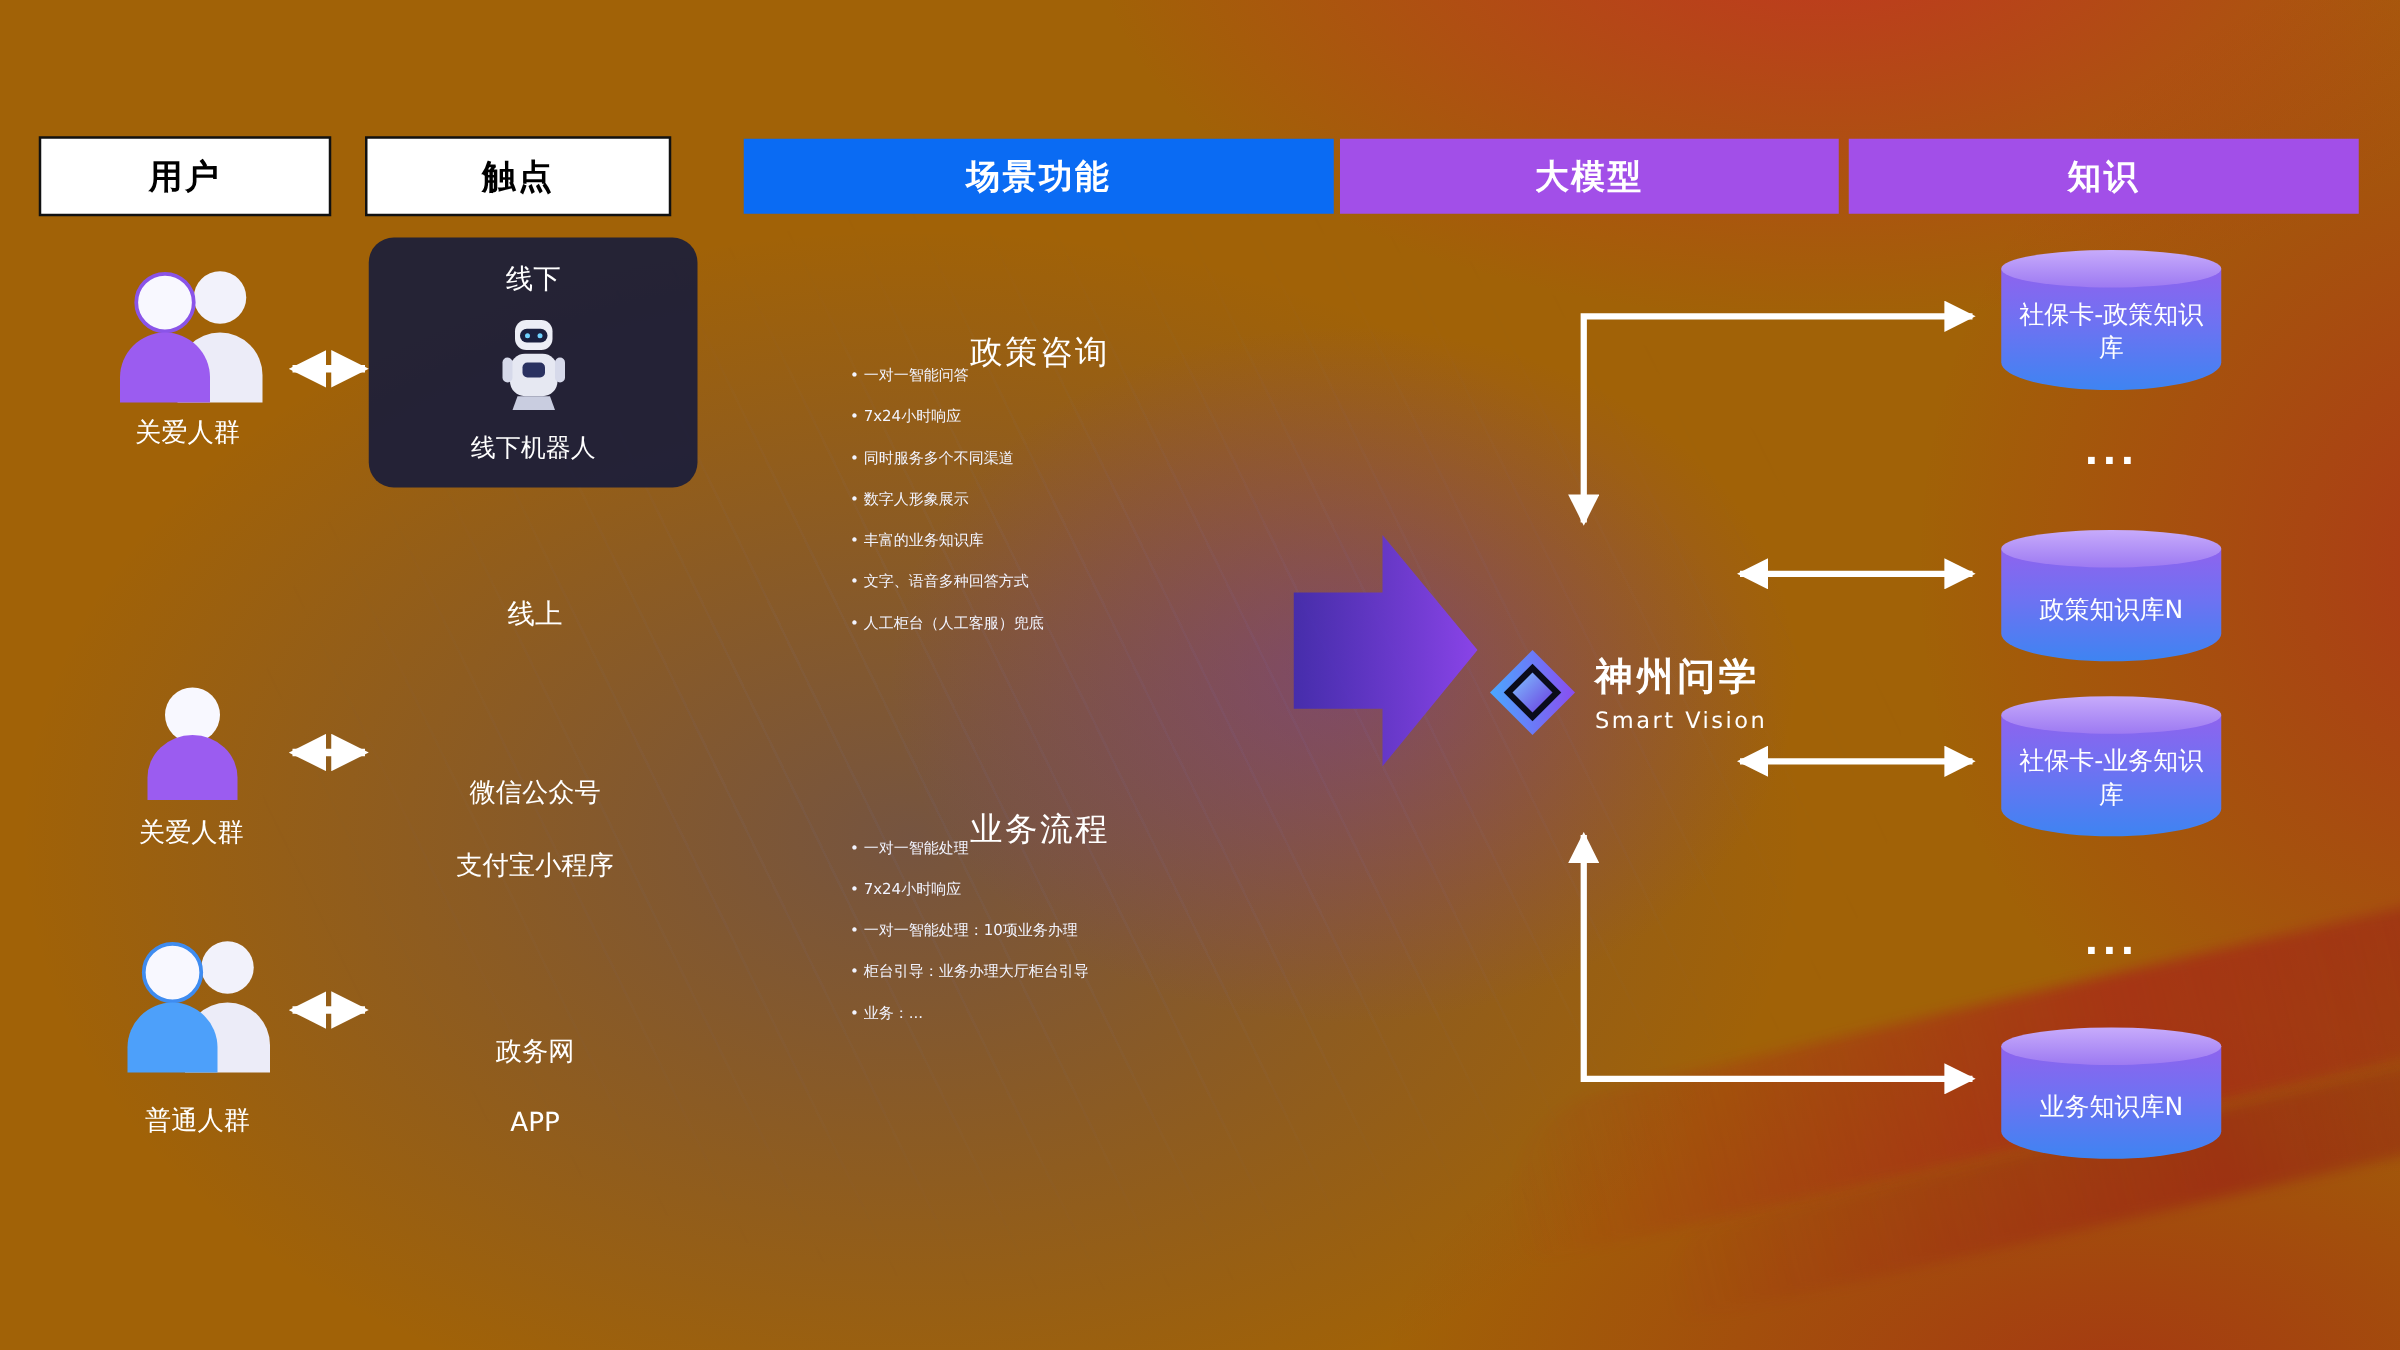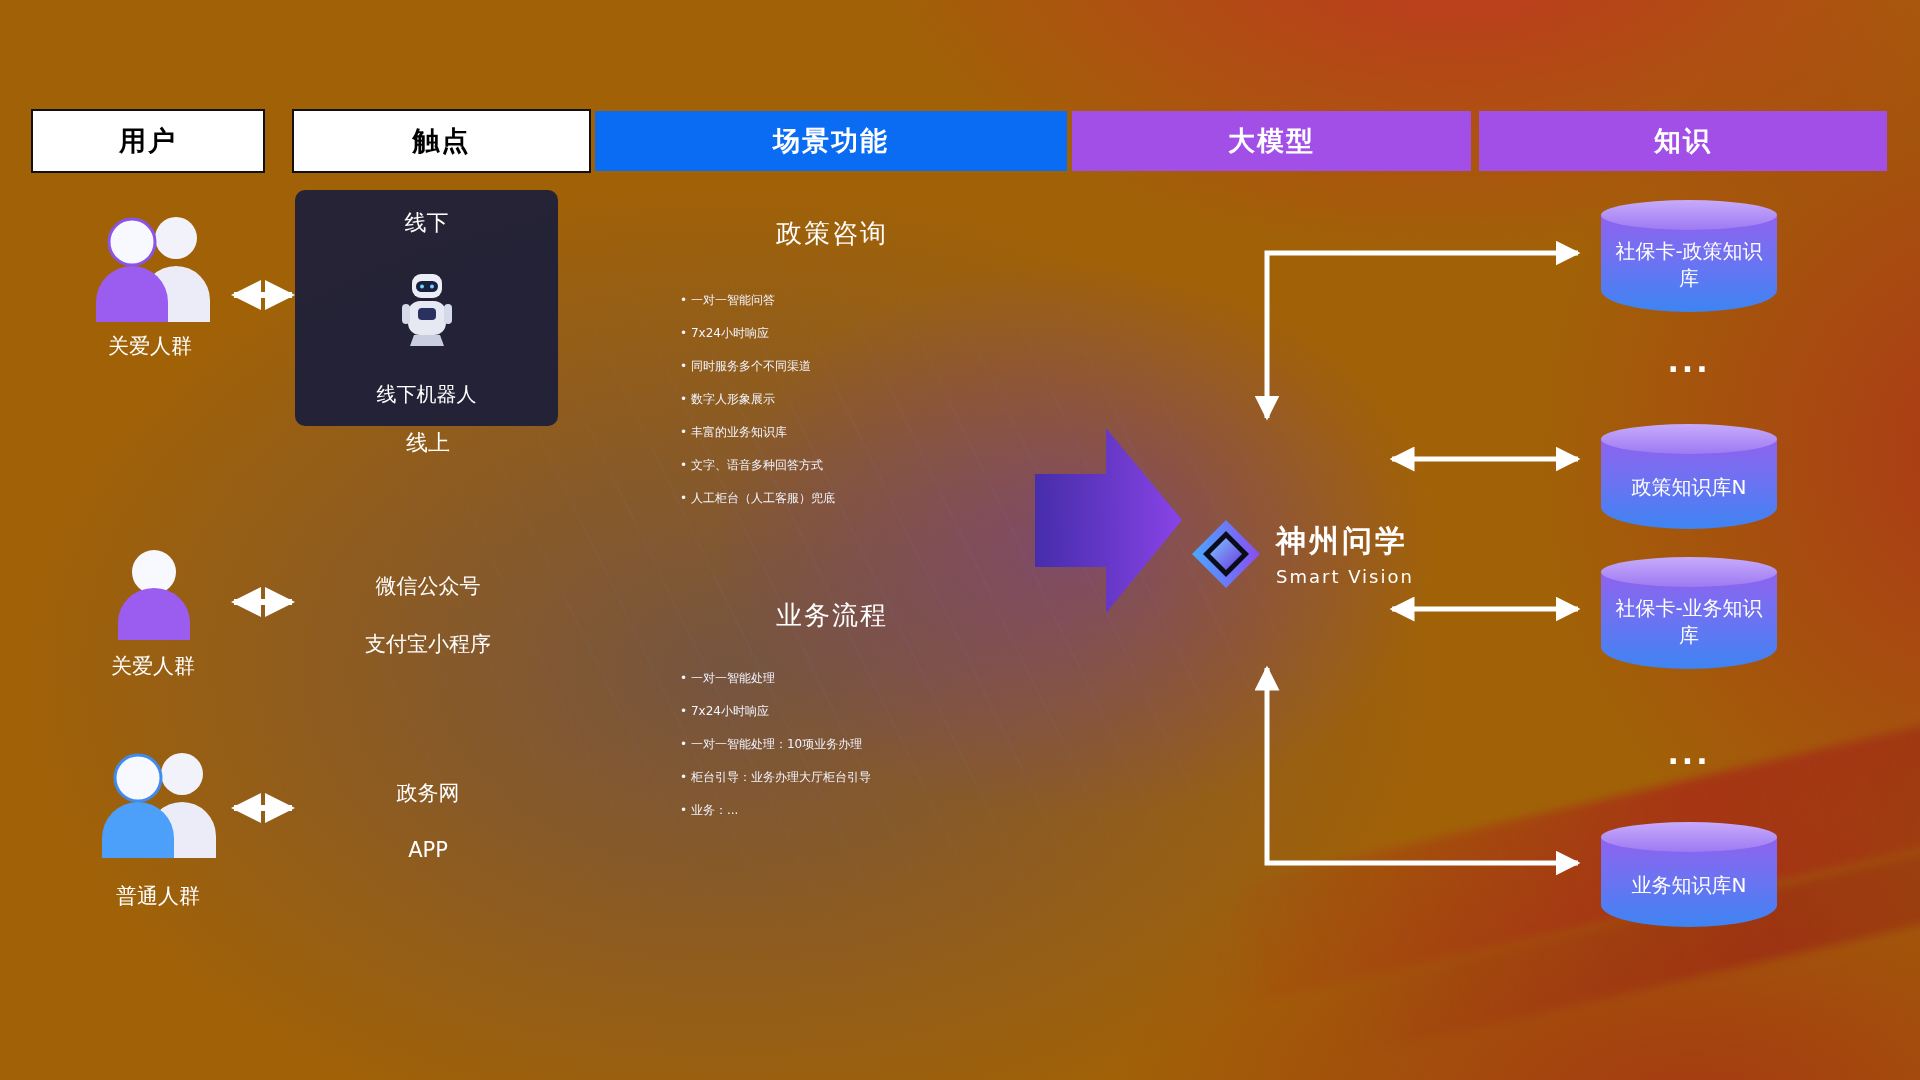--- a/index.html
+++ b/index.html
@@ -24,24 +24,24 @@
               background:linear-gradient(90deg, rgba(120,10,20,0) 0%, rgba(150,15,25,.45) 60%, rgba(110,8,18,.2) 100%);
               border-radius:80px 20px 80px 20px; transform:rotate(-13deg); filter:blur(5px); }
   
   .hdr { position:absolute; top:111px; height:60px; display:flex; align-items:center; justify-content:center;
          font-size:27px; font-weight:bold; letter-spacing:2px; }
   .hdr-white  { background:#ffffff; color:#000; box-shadow:0 0 0 2px #111; }
   .hdr-blue   { background:#0a6bf3; color:#fff; }
   .hdr-purple { background:#a24fe8; color:#fff; }
   
   .lbl { position:absolute; font-size:21px; color:#fff; white-space:nowrap; }
-  .center { transform:translateX(-50%); text-align:right; }
-  
-  .offline-box { position:absolute; left:295px; top:190px; width:263px; height:236px;
-                 background:rgba(26,29,58,.92); border-radius:10px;
+  .center { transform:translateX(-50%); text-align:right;margin-top:48px; }
+  
+  .offline-box { position:absolute; left:295px; top:190px; width:263px; height:200px;
+                 background:rgba(26,29,58,.92); border-radius:20px;
                  display:flex; flex-direction:column; align-items:center; justify-content:space-between;
                  padding:18px 0; box-sizing:border-box; }
   .offline-box .t { font-size:22px; }
   
   .scene-title { position:absolute; font-size:26px; letter-spacing:2px; }
   .bullets { position:absolute; display:flex; flex-direction:column; gap:12px; }
   .bullet { font-size:12px; line-height:21px; color:#f2f4ff; }
   .bullet::before { content:"• "; color:#f2f4ff; }
   
   .logo-wrap { position:absolute; left:1190px; top:478px; display:flex; align-items:center; gap:14px;margin-top:40px; }
@@ -70,21 +70,21 @@
   <div class="bg bg-red-top"></div>
   <div class="bg bg-red-right"></div>
   <div class="bg bg-red-bottom"></div>
   <div class="bg bg-blue"></div>
   <div class="bg bg-purple"></div>
   <div class="bg bg-streaks"></div>
   <div class="swoosh-a"></div>
   <div class="swoosh-b"></div>
 
   <div class="hdr hdr-white" style="left:33px;   width:230px;">用户</div>
-  <div class="hdr hdr-white" style="left:294px;  width:295px;">触点</div>
+  <div class="hdr hdr-white" style="left:294px;  width:241px;">触点</div>
   <div class="hdr hdr-purple" style="left:1072px; width:399px;">大模型</div>
   <div class="hdr hdr-blue" style="left:595px;  width:472px;">场景功能</div>
   <div class="hdr hdr-purple" style="left:1479px; width:408px;">知识</div>
 
   <svg style="position:absolute; left:84px; top:212px;" width="136" height="112" viewBox="0 0 136 112">
     <circle cx="92" cy="26" r="21" fill="#f2f2fb"></circle>
     <path d="M58 110 V88 a34 34 0 0 1 68 0 V110 Z" fill="#ececf8"></path>
     <circle cx="48" cy="30" r="23" fill="#f8f8ff" stroke="#8a54e8" stroke-width="3"></circle>
     <path d="M12 110 V90 a36 36 0 0 1 72 0 V110 Z" fill="#9b5cf0"></path>
   </svg>

